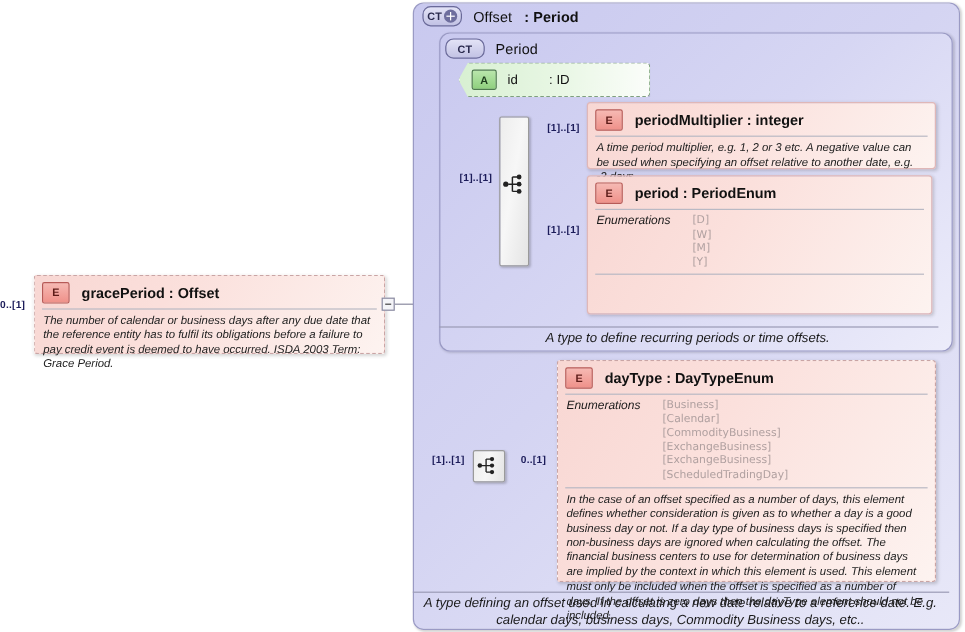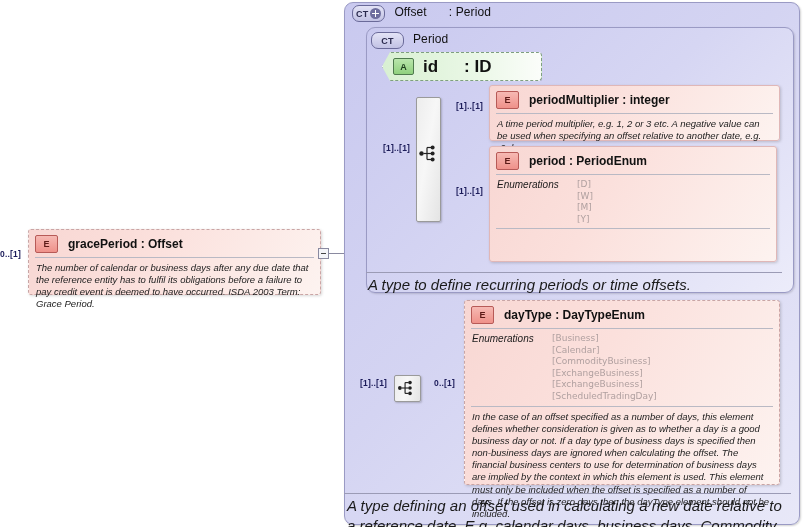--- a/index.html
+++ b/index.html
@@ -44,43 +44,43 @@
   .ct-plus{
     display:inline-block;width:11px;height:11px;margin-left:2px;border-radius:50%;
     background:#6e6e9e;position:relative;
   }
   .ct-plus:before,.ct-plus:after{
     content:"";position:absolute;background:#fff;
   }
   .ct-plus:before{left:2px;top:5px;width:7px;height:1px;}
   .ct-plus:after{left:5px;top:2px;width:1px;height:7px;}
 
-  .ct-header{position:absolute;display:flex;align-items:flex-start;gap:9px;}
+  .ct-header{position:absolute;display:flex;align-items:center;gap:9px;}
   .ct-title{font-size:12px;color:#111;letter-spacing:.1px;}
   .ct-title .tname{font-weight:normal;}
-  .ct-title .ttype{margin-left:22px;}
+  .ct-title .ttype{margin-left:10px;font-weight:bold;}
 
   
   .attr-box{
     position:absolute;left:382px;top:52px;width:160px;height:29px;
     border:1px dashed #7f9f7f;border-radius:4px;
     background:linear-gradient(90deg,#d8f0d2 0%,#e9f7e5 55%,#fbfdfa 100%);
     box-shadow:1px 1px 2px rgba(0,0,0,.13);
     box-sizing:border-box;display:flex;align-items:center;padding-left:6px;gap:9px;
     
     clip-path:polygon(8px 0,100% 0,100% 100%,8px 100%,0 50%);
   }
   .a-badge{
     display:inline-flex;align-items:center;justify-content:center;
     width:19px;height:15px;border:1px solid #4e7a4e;border-radius:2px;
     background:linear-gradient(#b9e6ac,#8fd07e);
     font-size:9px;font-weight:bold;color:#1d3c1d;
     margin-left:4px;
   }
-  .attr-label{font-size:17px;color:#111;font-weight:bold;}
+  .attr-label{font-size:11px;color:#111;}
   .attr-label .ttype{margin-left:26px;}
 
   
   .el-box{
     position:absolute;box-sizing:border-box;
     border:1px solid #e0b7b7;border-radius:3px;
     background:linear-gradient(120deg,#f8d7d3 0%,#fbe0dc 40%,#fdf3f0 100%);
     box-shadow:1px 1px 3px rgba(0,0,0,.18);
   }
   .el-box.dashed{border:1px dashed #c9a5a5;}
@@ -117,21 +117,21 @@
   }
   .seq-glyph{position:absolute;}
 
   
   .card{
     position:absolute;font-size:8.5px;font-weight:bold;
     color:#1c1c5a;white-space:nowrap;letter-spacing:.2px;
   }
 
   
-  .doc-strip{position:absolute;font-size:15px;font-style:italic;color:#1a1a1a;line-height:1.3;}
+  .doc-strip{position:absolute;font-size:11px;font-style:italic;color:#1a1a1a;line-height:1.3;text-align:center;}
   .doc-rule{position:absolute;height:1px;background:#9b9bb5;}
 
   
   .grace-box{
     position:absolute;left:28px;top:229px;width:293px;height:66px;
     box-sizing:border-box;
     border:1px dashed #c9a5a5;border-radius:3px;
     background:linear-gradient(120deg,#f8d7d3 0%,#fbe0dc 40%,#fdf3f0 100%);
     box-shadow:1px 1px 3px rgba(0,0,0,.16);
   }

